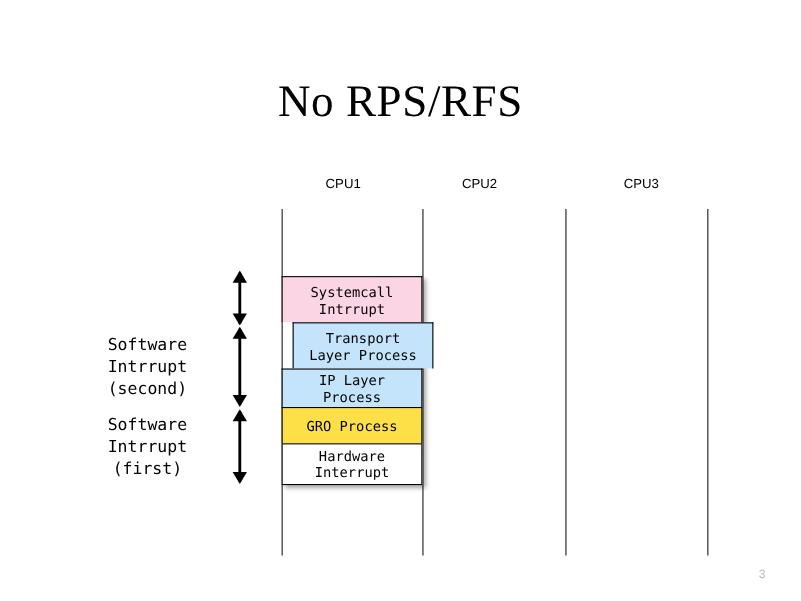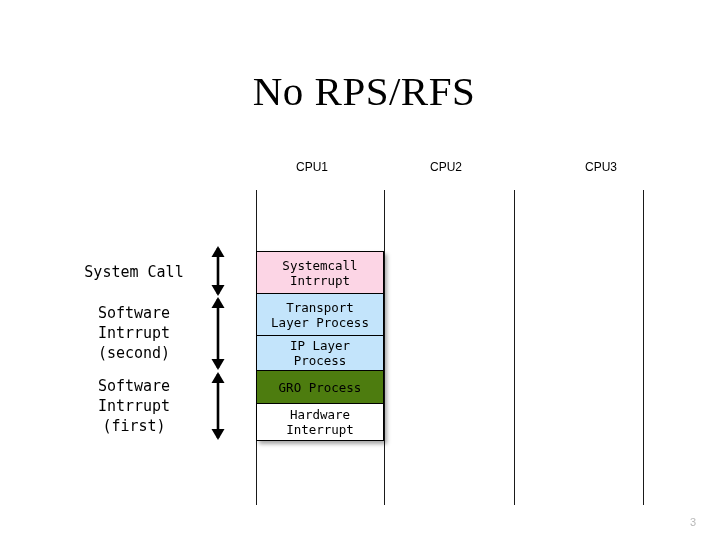--- a/index.html
+++ b/index.html
@@ -36,22 +36,22 @@
     position: absolute;
     top: 161px;
     width: 90px;
     text-align: center;
     font-family: "Liberation Sans", sans-serif;
     font-size: 12px;
     color: #000000;
     line-height: 1;
   }
   #cpu-label-0 { left: 267px; }
-  #cpu-label-1 { left: 401px; }
-  #cpu-label-2 { left: 556px; }
+  #cpu-label-1 { left: 391px; }
+  #cpu-label-2 { left: 538px; }
 
   
   .cpu-divider {
     position: absolute;
     top: 190px;
     width: 1px;
     height: 315px;
     background: #1a1a1a;
   }
   #cpu-divider-0 { left: 256px; }
@@ -132,25 +132,25 @@
   <div class="cpu-label" id="cpu-label-2">CPU3</div>
 
   <div class="cpu-divider" id="cpu-divider-0"></div>
   <div class="cpu-divider" id="cpu-divider-1"></div>
   <div class="cpu-divider" id="cpu-divider-2"></div>
   <div class="cpu-divider" id="cpu-divider-3"></div>
 
   <div id="stack">
       <div class="stack-box" style="background: rgb(252, 213, 229); height: 42px;">Systemcall
 Intrrupt</div>
-      <div class="stack-box" style="background: rgb(195, 228, 251); height: 42px;">Transport
+      <div class="stack-box" style="background: rgb(195, 228, 251); height: 42px; margin-left: 10px;">Transport
 Layer Process</div>
       <div class="stack-box" style="background: rgb(195, 228, 251); height: 35px;">IP Layer
 Process</div>
-      <div class="stack-box" style="background: #4d7c0f; height: 33px;">GRO Process</div>
+      <div class="stack-box" style="background: #fde047; height: 33px;">GRO Process</div>
       <div class="stack-box" style="background: rgb(255, 255, 255); height: 38px;">Hardware
 Interrupt</div>
     </div>
 
   <div id="arrow-layer">
       <div class="phase-arrow" style="top: 246px; height: 50px;">
         <svg width="20" height="50" viewBox="0 0 20 50">
           <line x1="10" y1="2" x2="10" y2="48" stroke="#000" stroke-width="2.6"></line>
           <polygon points="10,0 3.5,11 16.5,11" fill="#000"></polygon>
           <polygon points="10,50 3.5,39 16.5,39" fill="#000"></polygon>
@@ -165,21 +165,20 @@
       </div>
       <div class="phase-arrow" style="top: 372px; height: 68px;">
         <svg width="20" height="68" viewBox="0 0 20 68">
           <line x1="10" y1="2" x2="10" y2="66" stroke="#000" stroke-width="2.6"></line>
           <polygon points="10,0 3.5,11 16.5,11" fill="#000"></polygon>
           <polygon points="10,68 3.5,57 16.5,57" fill="#000"></polygon>
         </svg>
       </div>
     </div>
 
-  <div class="phase-label" id="phase-label-0">System Call</div>
   <div class="phase-label" id="phase-label-1">Software
 Intrrupt
 (second)</div>
   <div class="phase-label" id="phase-label-2">Software
 Intrrupt
 (first)</div>
 
   <div id="page-number">3</div>
 
 </div>

